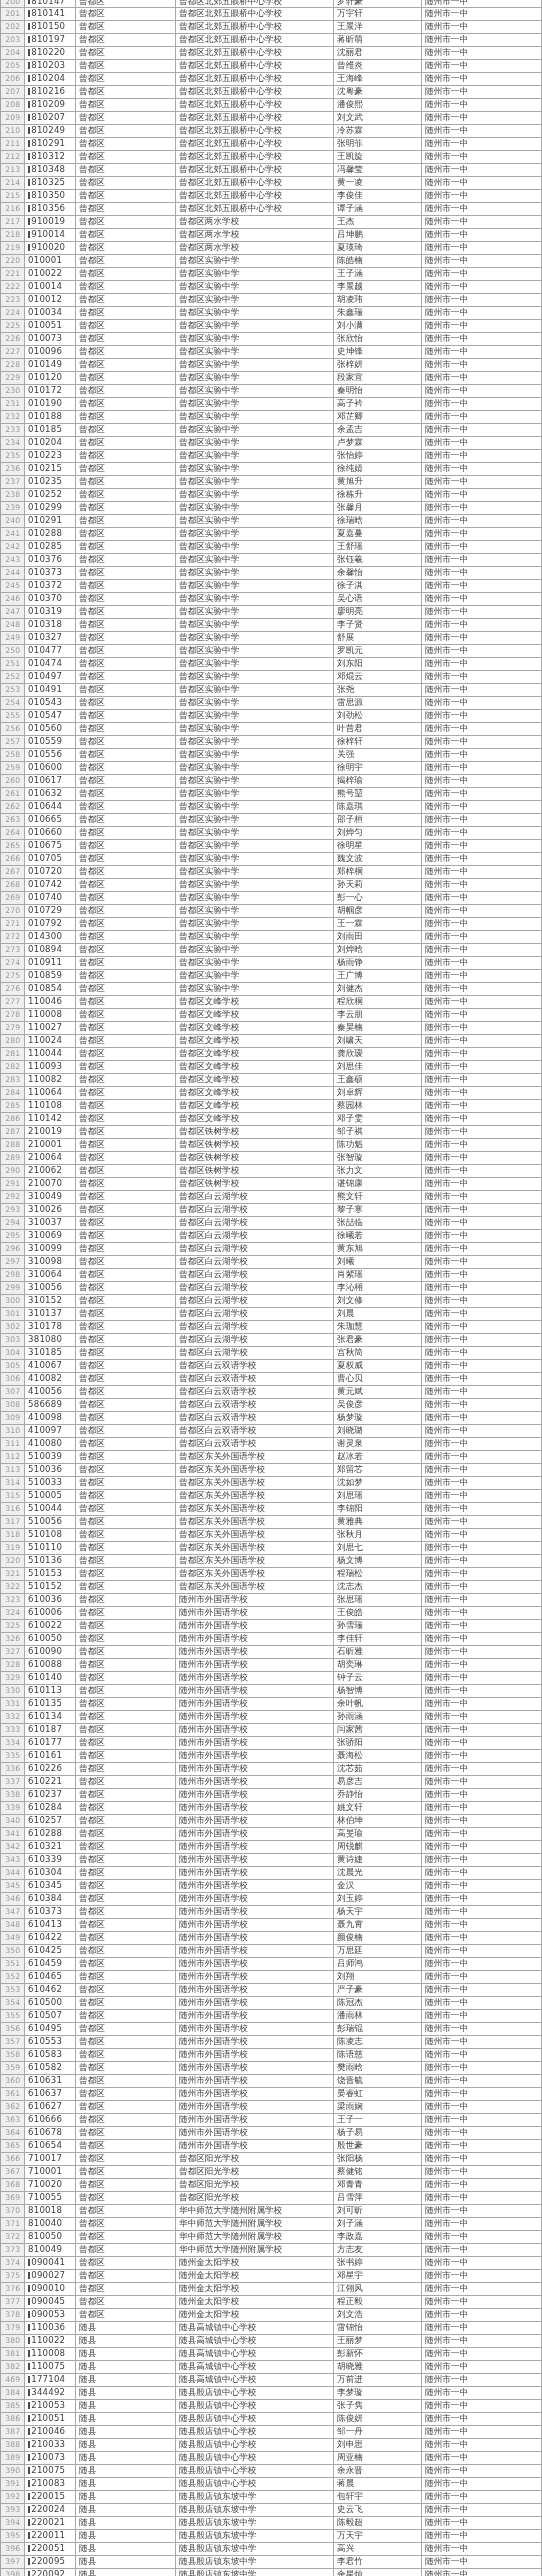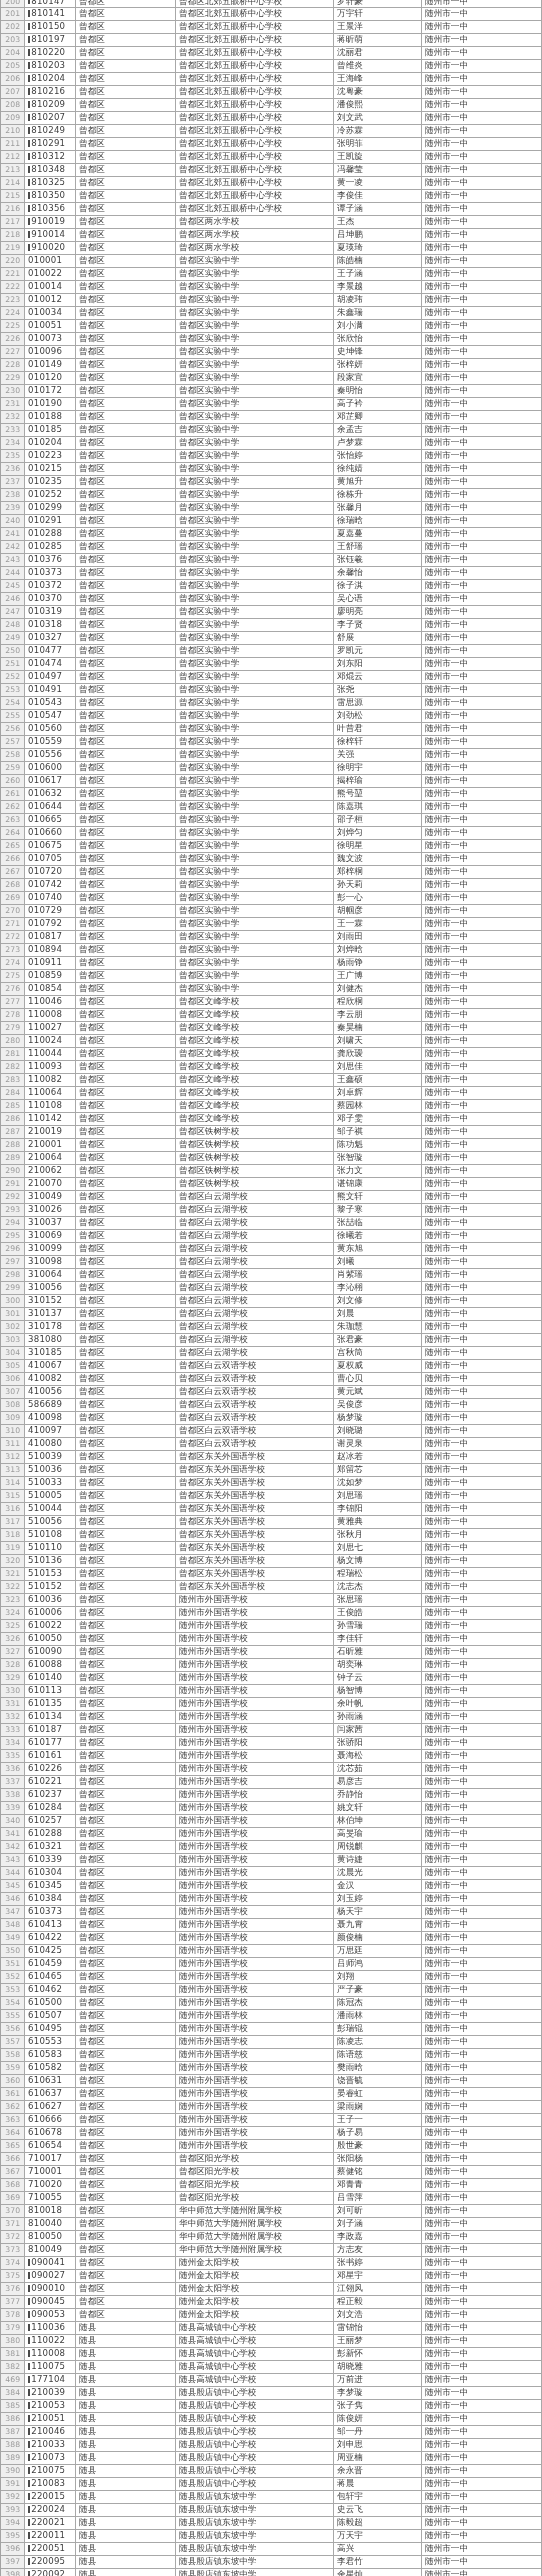--- a/index.html
+++ b/index.html
@@ -629,21 +629,21 @@
     <div class="row">
     <div class="c c-num">271</div>
     <div class="c c-id">010792</div>
     <div class="c c-district">曾都区</div>
     <div class="c c-school">曾都区实验中学</div>
     <div class="c c-name">王一霖</div>
     <div class="c c-admit">随州市一中</div>
   </div>
     <div class="row">
     <div class="c c-num">272</div>
-    <div class="c c-id">010817</div>
+    <div class="c c-id">014300</div>
     <div class="c c-district">曾都区</div>
     <div class="c c-school">曾都区实验中学</div>
     <div class="c c-name">刘雨田</div>
     <div class="c c-admit">随州市一中</div>
   </div>
     <div class="row">
     <div class="c c-num">273</div>
     <div class="c c-id">010894</div>
     <div class="c c-district">曾都区</div>
     <div class="c c-school">曾都区实验中学</div>
@@ -1525,21 +1525,21 @@
     <div class="row">
     <div class="c c-num">469</div>
     <div class="c c-id clip">177104</div>
     <div class="c c-district">随县</div>
     <div class="c c-school">随县高城镇中心学校</div>
     <div class="c c-name">万前进</div>
     <div class="c c-admit">随州市一中</div>
   </div>
     <div class="row">
     <div class="c c-num">384</div>
-    <div class="c c-id clip">210039</div>
+    <div class="c c-id clip">344492</div>
     <div class="c c-district">随县</div>
     <div class="c c-school">随县殷店镇中心学校</div>
     <div class="c c-name">李梦璇</div>
     <div class="c c-admit">随州市一中</div>
   </div>
     <div class="row">
     <div class="c c-num">385</div>
     <div class="c c-id clip">210053</div>
     <div class="c c-district">随县</div>
     <div class="c c-school">随县殷店镇中心学校</div>

